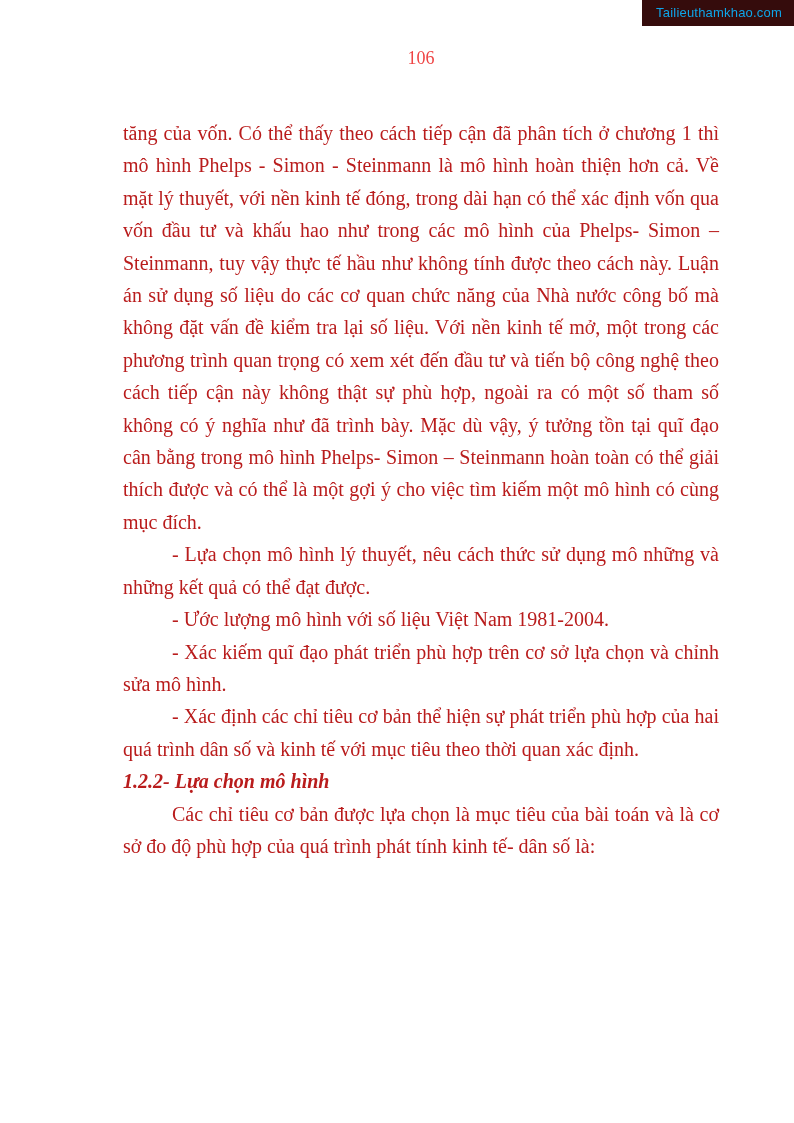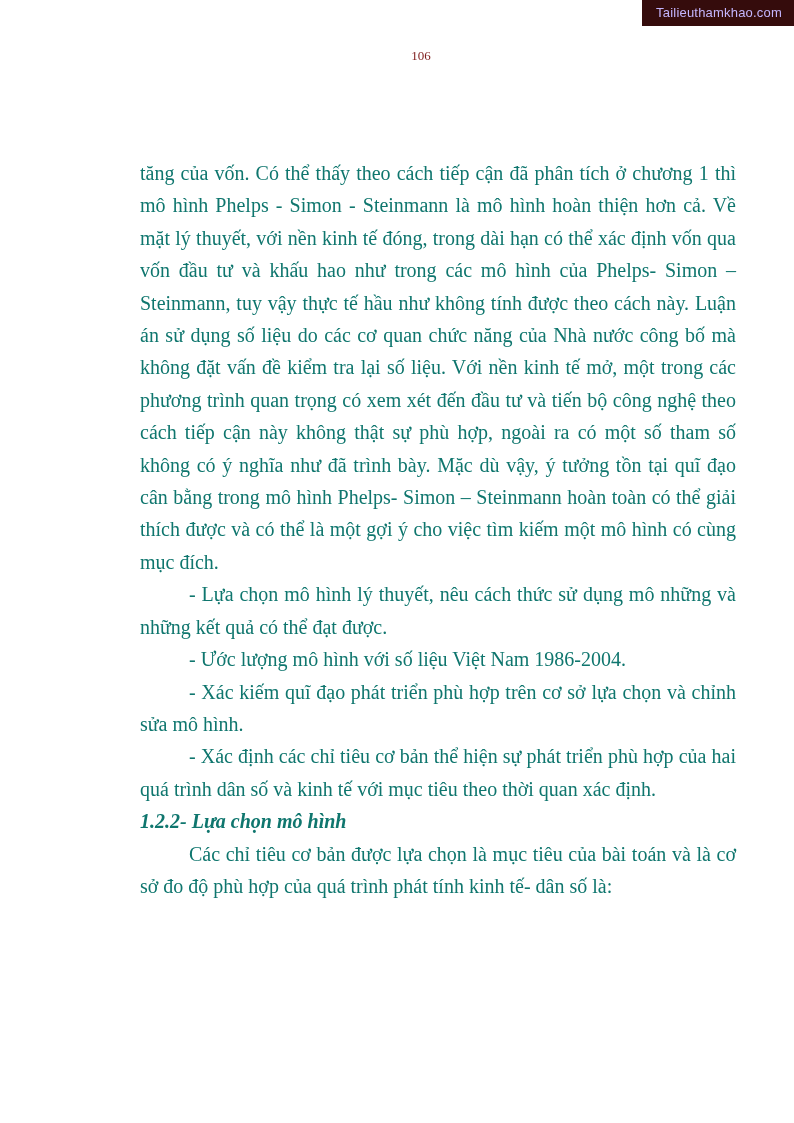--- a/index.html
+++ b/index.html
@@ -13,45 +13,44 @@
     color: #101010;
     overflow: hidden;
   }
   .watermark {
     position: absolute;
     top: 0;
     right: 0;
     height: 26px;
     padding: 4px 12px 4px 14px;
     background: #350c0c;
-    color: #c4b5fd;
+    color: #0ea5e9;
     font-family: "Liberation Sans", sans-serif;
     font-size: 13px;
     line-height: 18px;
     letter-spacing: 0.2px;
   }
   .page-number {
     position: absolute;
     top: 48px;
     left: 123px;
     width: 596px;
     text-align: center;
-    font-size: 13px;
-    color: #7f1d1d;
+    font-size: 18px;
+    color: #ef4444;
   }
   .content {
     position: absolute;
     top: 117px;
-    left: 140px;
+    left: 123px;
     width: 596px;
     font-size: 20px;
     line-height: 32.4px;
     text-align: justify;
-    color: #0f766e;
-    margin-top: 40px;
+    color: #b91c1c;
   }
   .content p { margin: 0; }
   .indent { text-indent: 49px; }
   .section-heading {
     margin: 12px 0 0 0;
     font-size: 20px;
     font-weight: bold;
     font-style: italic;
     line-height: 32.4px;
     text-align: left;
@@ -67,21 +66,21 @@
 
   <div class="page-number">106</div>
 
   <div class="content">
 
     <p>tăng của vốn.  Có thể thấy theo cách tiếp cận đã phân tích ở chương 1 thì mô hình Phelps - Simon - Steinmann  là mô hình hoàn thiện hơn cả. Về mặt lý thuyết, với nền kinh tế đóng, trong dài hạn có thể xác định vốn qua vốn đầu tư và khấu hao như trong các mô hình của Phelps- Simon – Steinmann, tuy vậy thực tế hầu như không tính được theo cách này. Luận án sử dụng số liệu do các cơ quan chức năng của Nhà nước công bố mà không đặt vấn đề kiểm tra lại số liệu. Với nền kinh tế mở, một trong các phương trình quan trọng có xem xét đến đầu tư và tiến bộ công nghệ theo cách tiếp cận này không thật sự phù hợp, ngoài ra có một số tham số không có ý nghĩa như đã trình bày. Mặc dù vậy, ý tưởng tồn tại quĩ đạo cân bằng trong mô hình Phelps- Simon – Steinmann hoàn toàn có thể giải thích được và có thể là một gợi ý cho việc tìm kiếm một mô hình có cùng mục đích.</p>
 
 
     <p class="indent">- Lựa chọn mô hình lý thuyết, nêu cách thức sử dụng mô những và những kết quả có thể đạt được.</p>
 
-    <p class="indent">- Ước lượng mô hình với số liệu Việt Nam 1986-2004.</p>
+    <p class="indent">- Ước lượng mô hình với số liệu Việt Nam 1981-2004.</p>
 
 
     <p class="indent">- Xác kiếm quĩ đạo phát triển phù hợp trên cơ sở lựa chọn và chỉnh sửa mô hình.</p>
 
     <p class="indent">- Xác định các chỉ tiêu cơ bản thể hiện sự phát triển phù hợp của hai quá trình dân số và kinh tế với mục tiêu theo thời quan xác định.</p>
 
     <p class="section-heading">1.2.2- Lựa chọn mô hình</p>
 
     <p class="indent">Các chỉ tiêu cơ bản được lựa chọn là mục tiêu của bài toán và là cơ sở đo độ phù hợp của quá trình phát tính kinh tế- dân số là:</p>
 

